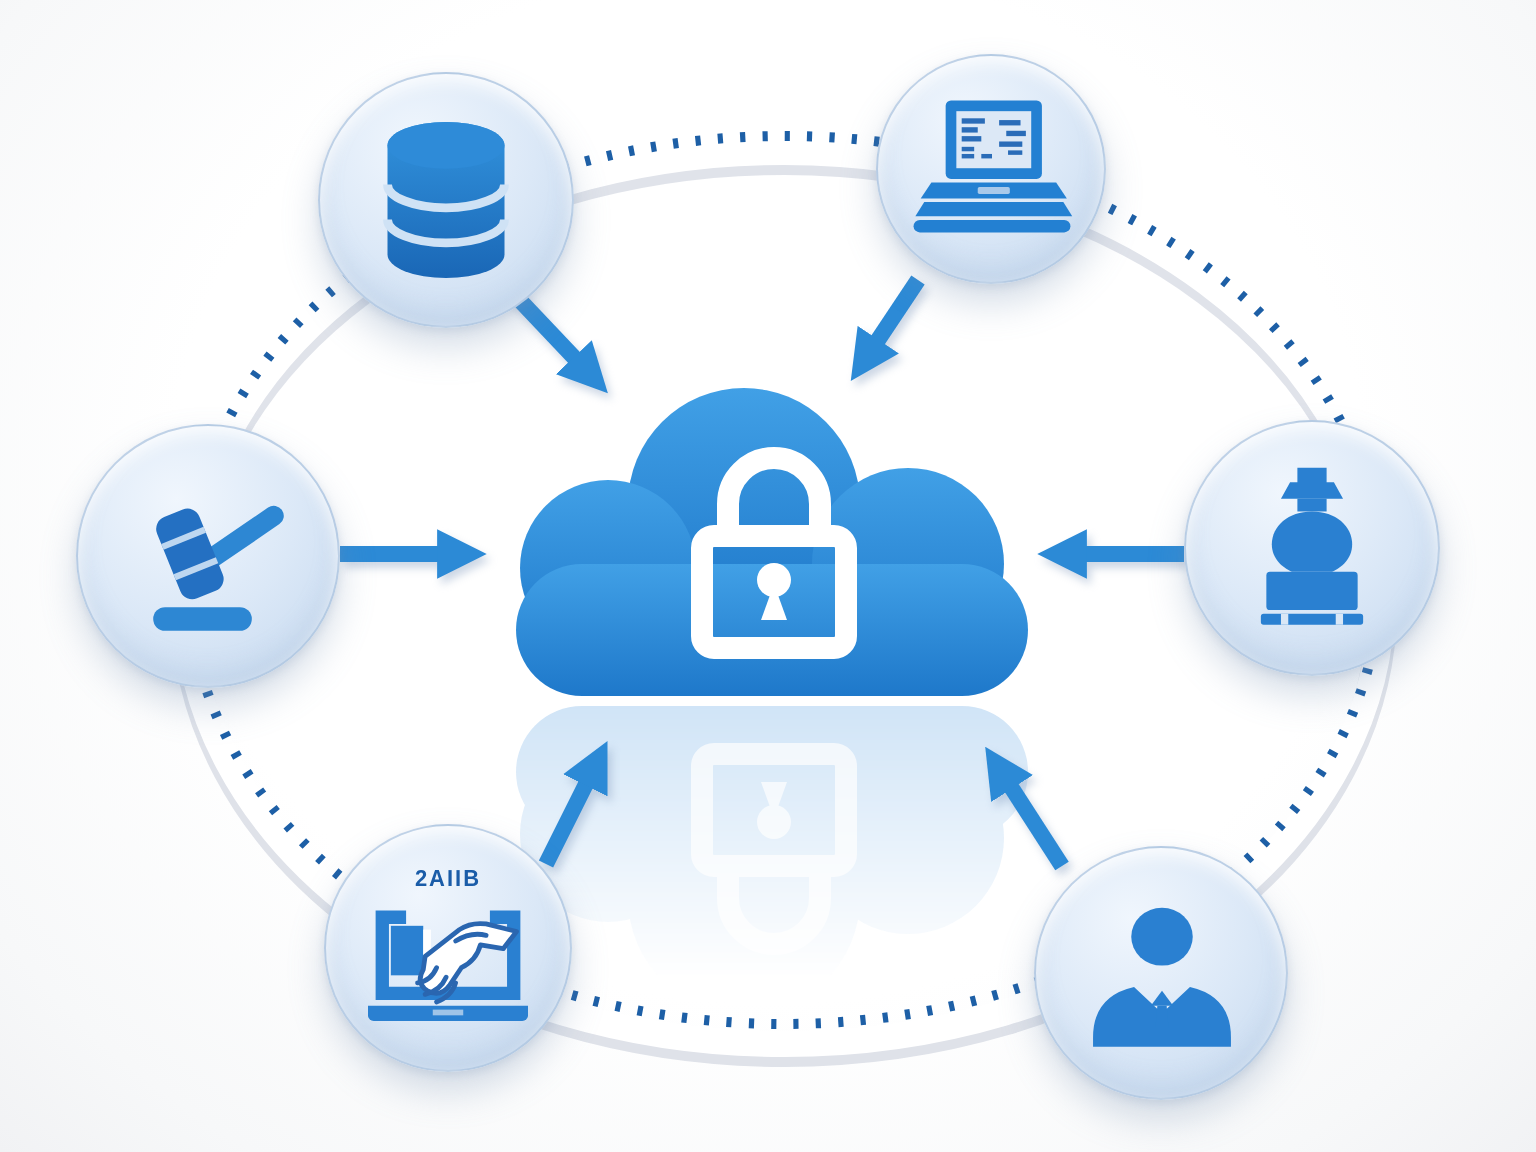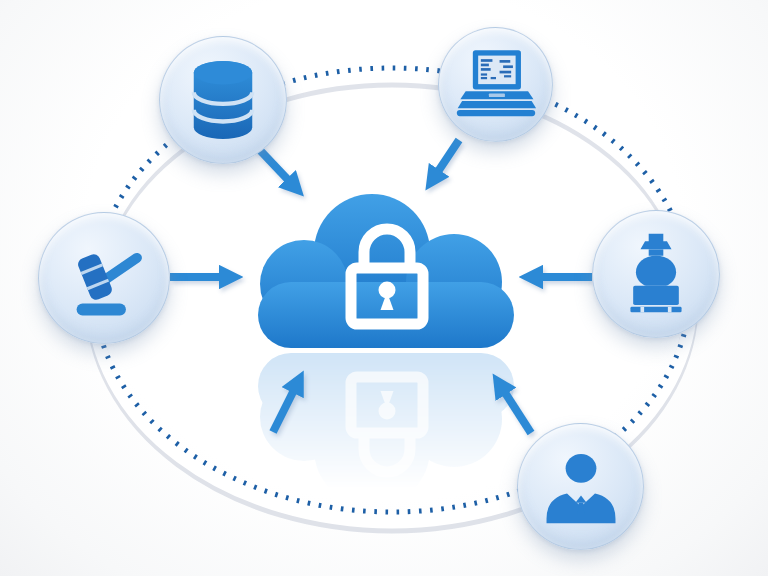--- a/index.html
+++ b/index.html
@@ -147,20 +147,32 @@
         <rect x="28" y="19" width="16" height="7"></rect>
         <path d="M36 26 c-13 0 -22 8 -22 18 c0 8 6 13 11 15 h22 c5 -2 11 -7 11 -15 c0 -10 -9 -18 -22 -18 z"></path>
         <rect x="11" y="59" width="50" height="21" rx="2"></rect>
         <rect x="8" y="82" width="56" height="6" rx="1.5"></rect>
       </g>
       <rect x="19" y="82" width="4" height="6" fill="#d9e7f6"></rect>
       <rect x="49" y="82" width="4" height="6" fill="#d9e7f6"></rect>
     </svg>
   </div>
 
+  <div class="node" style="left:162px;top:412px;width:122px;height:122px">
+    <div class="hs-label">2AIIB</div>
+    <svg width="80" height="64" viewBox="0 0 84 66">
+      <path d="M4 6 h16 v7 h-9 v33 h62 v-33 h-9 v-7 h16 v47 h-76 z" fill="#2a80d1"></path>
+      <path d="M0 56 h84 v5 a3 3 0 0 1 -3 3 h-78 a3 3 0 0 1 -3 -3 z" fill="#2a80d1"></path>
+      <rect x="34" y="58" width="16" height="3" fill="#9fc4e8"></rect>
+      <rect x="12" y="14" width="17" height="26" fill="#2a80d1"></rect>
+      <rect x="29" y="16" width="4" height="22" fill="#ffffff"></rect>
+      <path d="M30 30 L48 16 q6 -4 14 -3 l16 4 -7 9 -12 -2 q-2 8 -10 12 l-6 9 q-5 7 -12 3 q-6 -4 -2 -11 z" fill="#ffffff" stroke="#2a66b0" stroke-width="2.5" stroke-linejoin="round"></path>
+      <path d="M26 44 q7 -1 10 -8 M30 50 q8 -2 11 -9 M36 54 q8 -3 10 -10 M46 22 q8 -5 16 -3" fill="none" stroke="#2a66b0" stroke-width="2.5" stroke-linecap="round"></path>
+    </svg>
+  </div>
 
   <div class="node" style="left:517px;top:423px;width:125px;height:125px">
     <svg width="82" height="78" viewBox="0 0 88 82">
       <ellipse cx="44" cy="21" rx="16.5" ry="15.5" fill="#2a80d1"></ellipse>
       <path d="M7 80 v-5 q0 -22 22 -27 l15 14 15 -14 q22 5 22 27 v5 z" fill="#2a80d1"></path>
       <path d="M44 50 l6 8 h-12 z" fill="#2a80d1"></path>
       <path d="M41.5 58 h5 l1 12 h-7 z" fill="#2a80d1"></path>
     </svg>
   </div>
 

